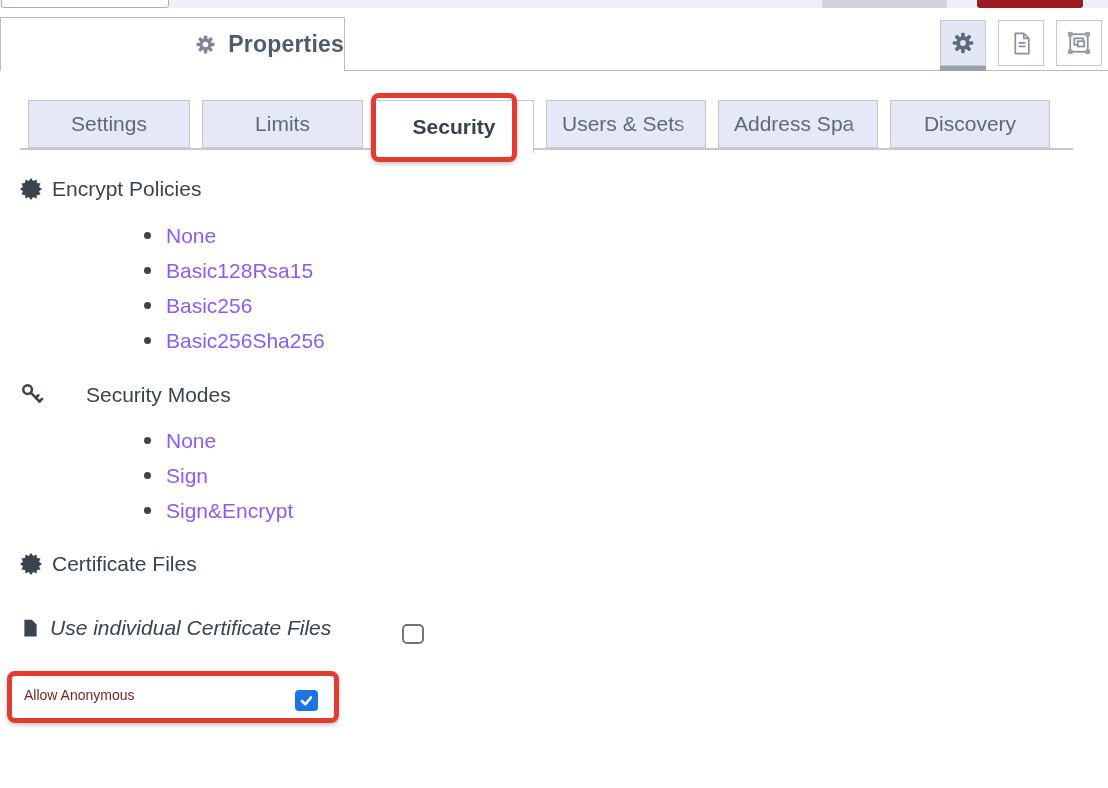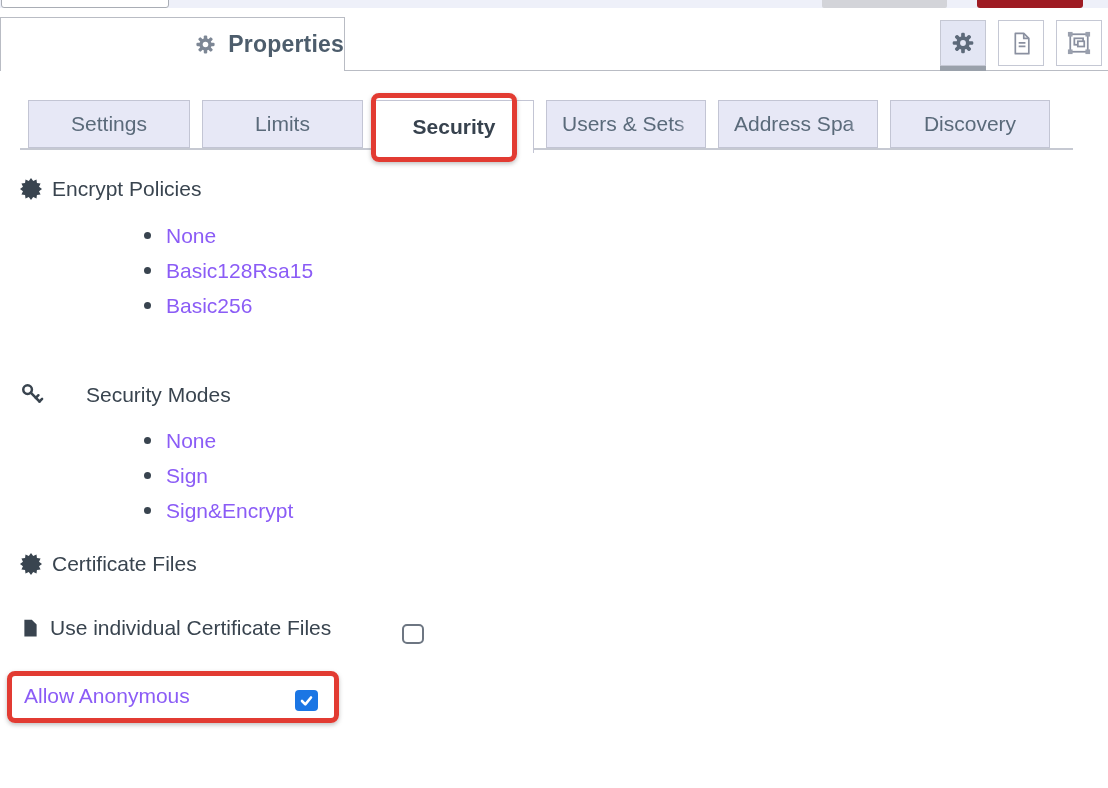--- a/index.html
+++ b/index.html
@@ -47,23 +47,23 @@
   .section-heading{position:absolute;left:20px;display:flex;align-items:center;gap:10px;font-size:21px;color:#39444f;}
   .sh-1{top:177px;}
   .sh-2{top:382px;gap:40px;}
   .sh-3{top:552px;}
   .bullet-list{position:absolute;left:144px;margin:0;padding:0;list-style:none;}
   .bl-1{top:218px;}
   .bl-2{top:423px;}
   .bullet-list li{height:35px;display:flex;align-items:center;font-size:21px;color:#8b5cf6;}
   .dot{width:7px;height:7px;border-radius:50%;background:#39444f;margin-right:15px;flex:0 0 auto;}
 
-  .cert-row{position:absolute;left:20px;top:616px;display:flex;align-items:center;gap:9px;font-size:21px;color:#39444f;}
+  .cert-row{position:absolute;left:20px;top:616px;display:flex;align-items:center;gap:9px;font-size:21px;color:#39444f;font-style:italic;}
   .checkbox-unchecked{position:absolute;left:402px;top:624px;width:22px;height:20px;box-sizing:border-box;border:2px solid #6d7682;border-radius:5px;background:#fff;cursor:pointer;}
-  .anon-label{position:absolute;left:24px;top:682px;font-size:21px;color:#8b5cf6;line-height:27px;}
+  .anon-label{position:absolute;left:24px;top:682px;font-size:14px;color:#7f1d1d;line-height:27px;}
   .checkbox-checked{position:absolute;left:295px;top:690px;width:23px;height:21px;background:#1b76e4;border-radius:4px;display:flex;align-items:center;justify-content:center;cursor:pointer;}
 
   .icon{display:inline-flex;flex:0 0 auto;}
 </style>
 </head>
 <body>
 
 <div id="app">
 
   <div class="top-strip">
@@ -171,20 +171,24 @@
         <span>None</span>
       </li>
     <li>
         <span class="dot"></span>
         <span>Basic128Rsa15</span>
       </li>
     <li>
         <span class="dot"></span>
         <span>Basic256</span>
       </li>
+    <li>
+        <span class="dot"></span>
+        <span>Basic256Sha256</span>
+      </li>
   </ul>
 
   <div class="section-heading sh-2">
     <span class="icon">
       <svg width="26" height="26" viewBox="0 0 24 24" fill="none" stroke="#39444f" stroke-width="2.3" stroke-linecap="round">
         <circle cx="7" cy="7" r="4"></circle>
         <path d="M9.9 9.9 L18 18"></path>
         <path d="M14.6 14.6 L17 12.2"></path>
         <path d="M18 18 L20.4 15.6"></path>
       </svg>

